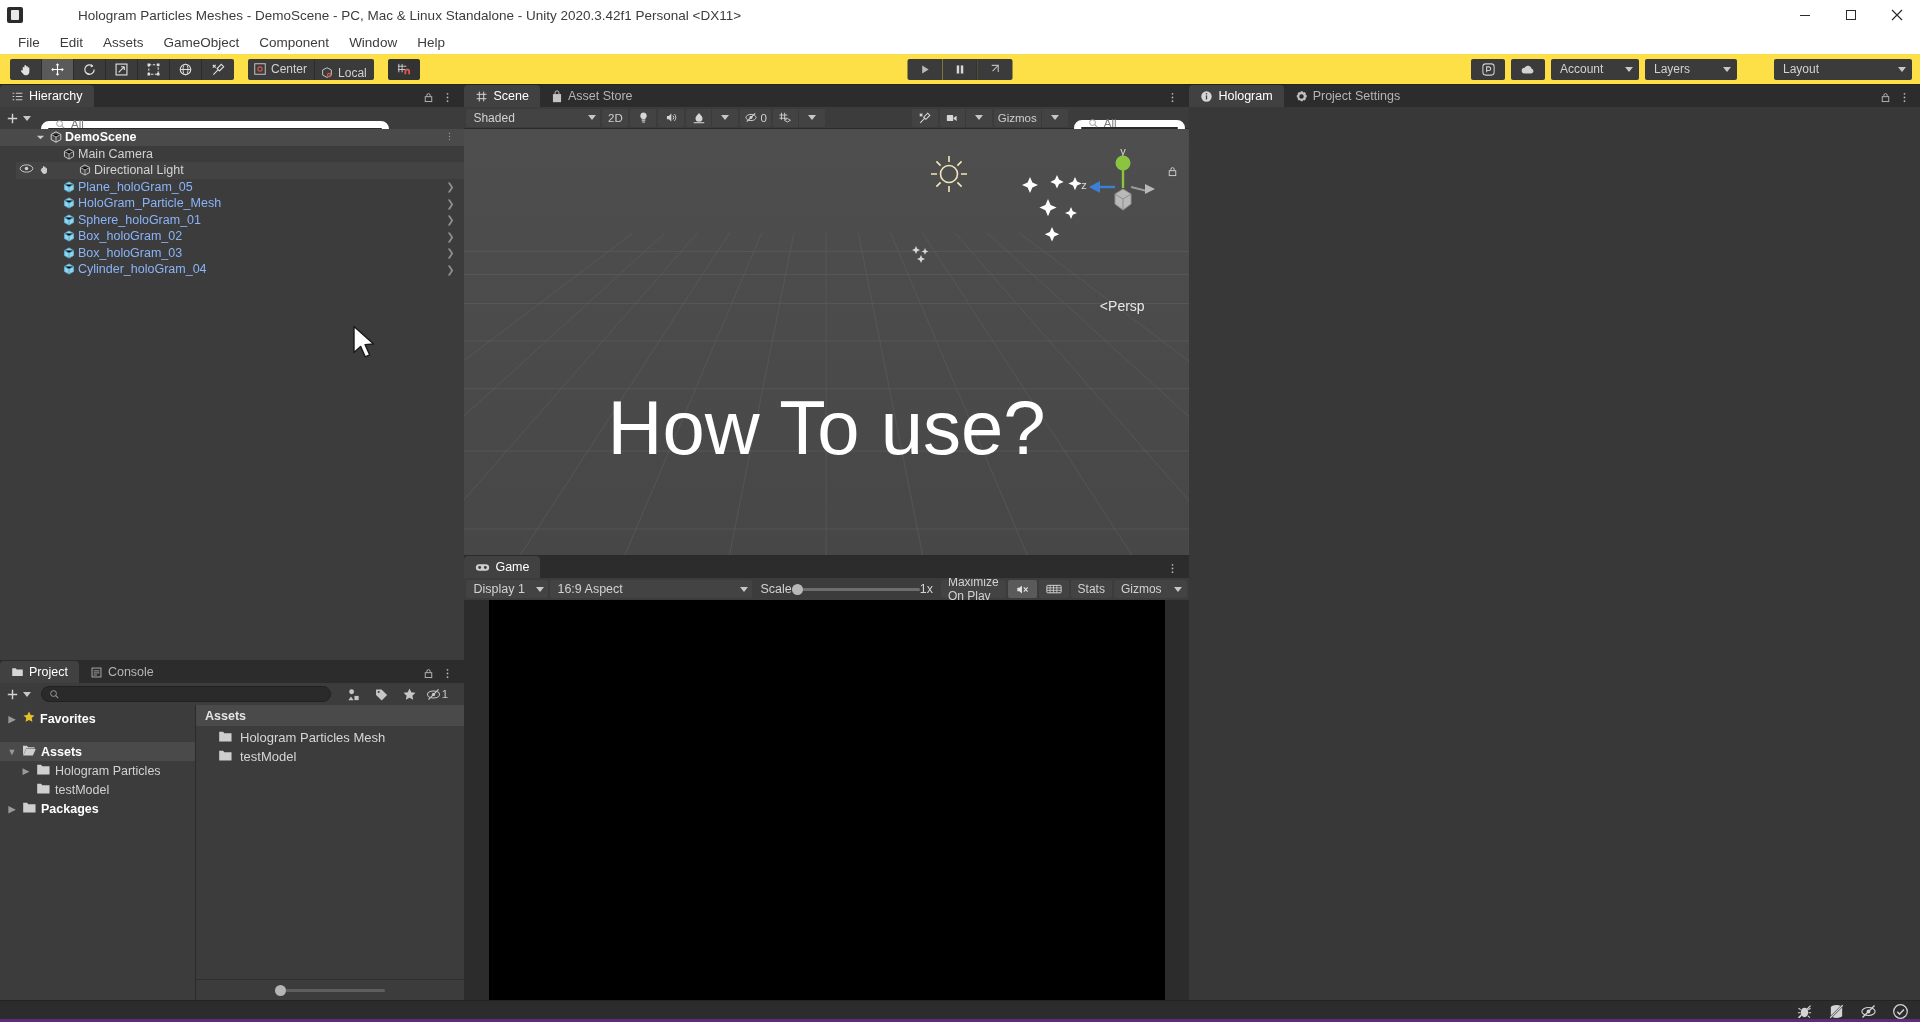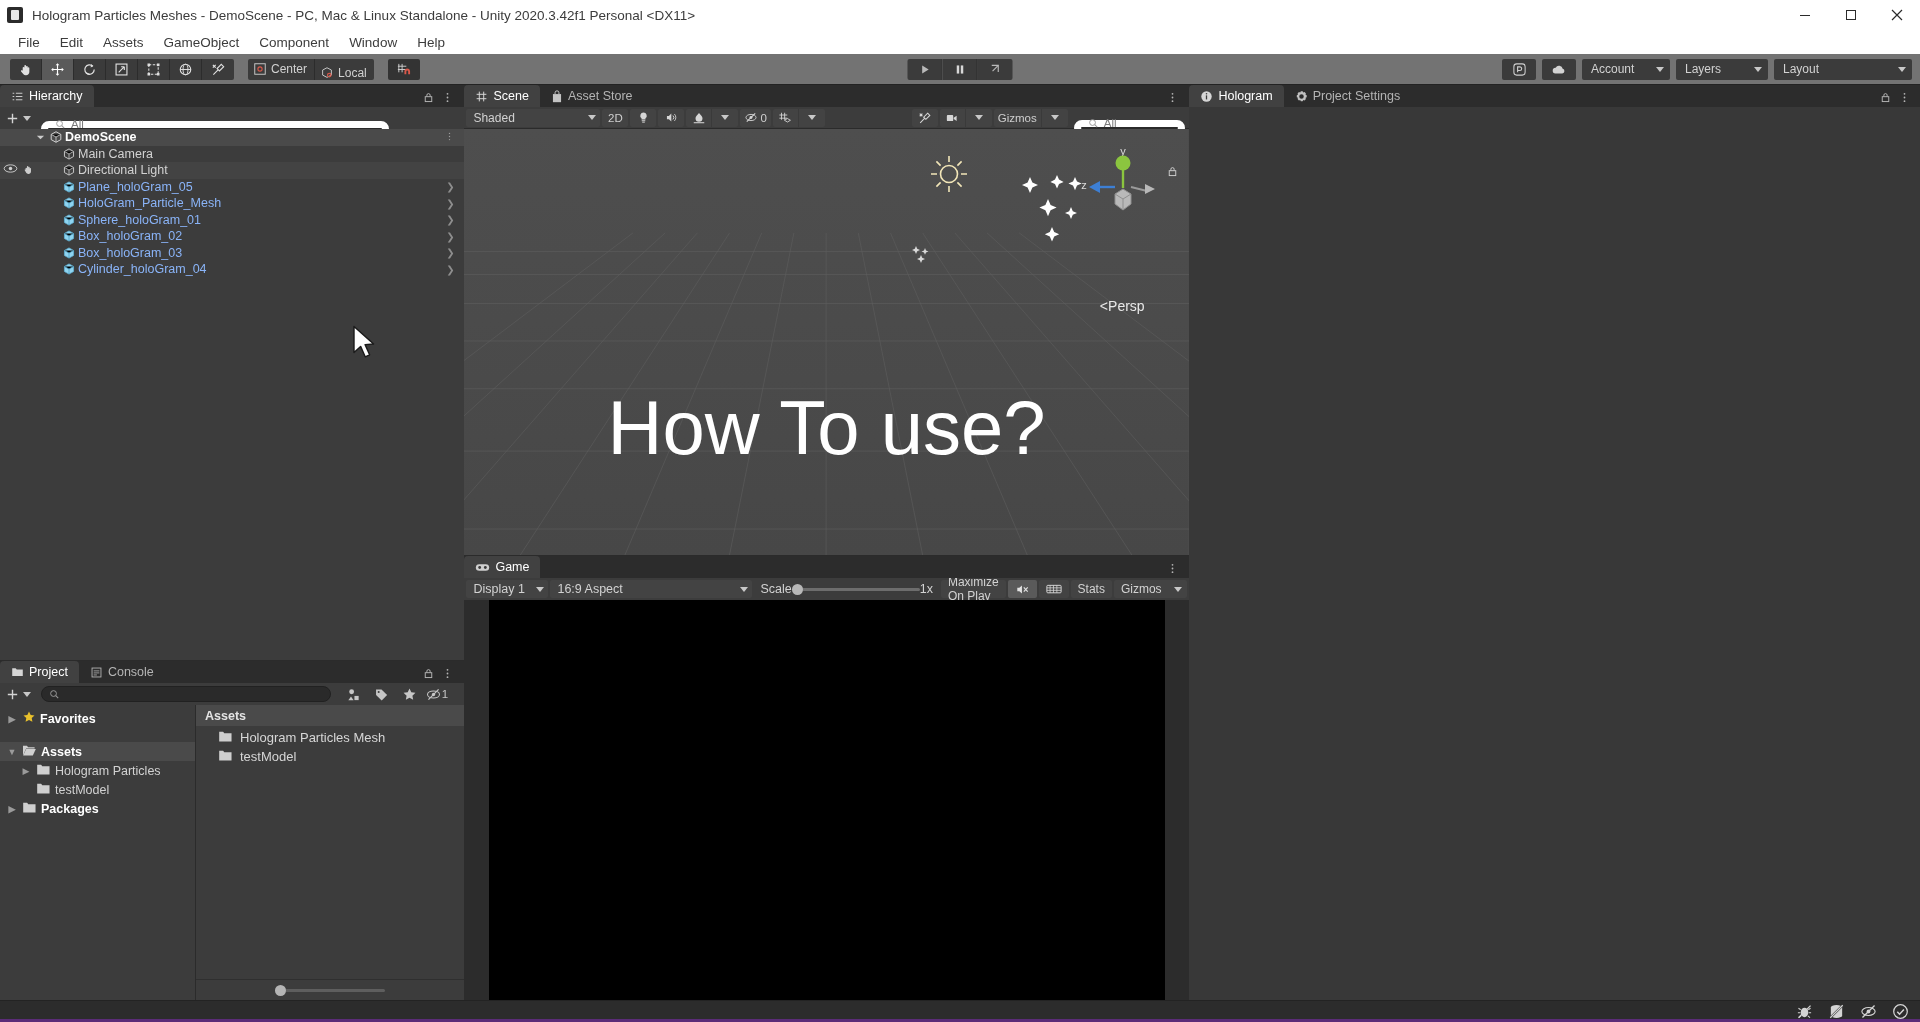--- a/index.html
+++ b/index.html
@@ -8,21 +8,21 @@
     background: #1a1a1a;
     font-family: "Liberation Sans", sans-serif;
     overflow: hidden;
     -webkit-font-smoothing: antialiased;
   }
   .app { position: relative; width: 1920px; height: 1022px; background: #383838; display: flex; flex-direction: column; }
 
   
   .titlebar {
     height: 30px; background: #ffffff; display: flex; align-items: center;
-    flex: 0 0 30px; position: relative;
+    flex: 0 0 30px; position: relative; gap: 46px;
   }
   .title-icon {
     width: 16px; height: 16px; margin-left: 7px; margin-right: 9px;
     background: #2b2b2b; border-radius: 2px; position: relative; flex: 0 0 16px;
   }
   .title-icon::after {
     content: ""; position: absolute; left: 4px; top: 3px; width: 8px; height: 10px;
     background: #e8e8e8; border-radius: 1px;
   }
   .title-text { font-size: 13.5px; color: #3c3c3c; white-space: nowrap; }
@@ -37,21 +37,21 @@
   .menubar {
     height: 24px; background: #ffffff; display: flex; align-items: center;
     padding-left: 8px; flex: 0 0 24px; gap: 0px;
   }
   .menu-item {
     font-size: 13.5px; color: #3c3c3c; padding: 2px 10px; white-space: nowrap;
   }
 
   
   .toolbar {
-    height: 31px; background: #737373; display: flex; align-items: center;
+    height: 31px; background: #fde047; display: flex; align-items: center;
     flex: 0 0 31px; border-bottom: 1px solid #232323; padding: 0 4px;
   }
   .tool-group { display: flex; align-items: center; height: 21px; margin-left: 6px; }
   .tbtn {
     height: 21px; min-width: 32px; background: #3b3b3b; border-right: 1px solid #2c2c2c;
     display: flex; align-items: center; justify-content: center; color: #c4c4c4;
     font-size: 11.5px; padding: 0 5px;
   }
   .tbtn:first-child { border-radius: 2px 0 0 2px; }
   .tbtn:last-child { border-radius: 0 2px 2px 0; border-right: none; }
@@ -82,21 +82,21 @@
 
   .tb-right { margin-left: auto; display: flex; align-items: center; gap: 6px; padding-right: 4px; }
   .icon-btn {
     width: 34px; height: 21px; background: #3b3b3b; border-radius: 2px;
     display: flex; align-items: center; justify-content: center;
   }
   .dd-btn {
     height: 21px; background: #3b3b3b; border-radius: 2px; display: flex; align-items: center;
     padding: 0 6px 0 9px; color: #d2d2d2; font-size: 12px; gap: 6px;
   }
-  .dd-btn.layout { min-width: 138px; }
+  .dd-btn.layout { min-width: 138px; margin-left: 31px; }
   .dd-btn.layers { min-width: 92px; }
   .dd-btn.account { min-width: 88px; }
   .dd-btn .cap { flex: 1; }
   .caret { width: 0; height: 0; border-left: 4px solid transparent; border-right: 4px solid transparent; border-top: 5px solid #c8c8c8; }
 
   
   .body { flex: 1; display: flex; background: #383838; overflow: hidden; }
 
   .col-left { width: 561px; display: flex; flex-direction: column; background: #383838; }
   .col-mid { flex: 1; display: flex; flex-direction: column; background: #383838; }
@@ -127,21 +127,21 @@
     flex: 1; height: 16px; background: #2a2a2a; border: 7px solid #ffffff; border-radius: 9px;
     display: flex; align-items: flex-end; padding: 0 7px; gap: 5px; margin-left: 6px; max-width: 348px; margin-top: 21px;
   }
   .h-search .sph { font-size: 11.5px; color: #7b7b7b; }
   .hier-body { flex: 1; background: #3c3c3c; overflow: hidden; position: relative; }
   .hrow {
     height: 16.5px; display: flex; align-items: center; font-size: 12.5px; color: #d2d2d2;
     padding-left: 0px; position: relative;
   }
   .hrow.scene { background: #4a4a4a; font-weight: bold; color: #ffffff; }
-  .hrow.hover { background: #434343; }
+  .hrow.hover { background: #434343; margin-left: 16px; }
   .hrow .expander {
     width: 13px; display: flex; align-items: center; justify-content: center;
   }
   .hrow .glyph { width: 18px; display: flex; align-items: center; justify-content: center; }
   .hrow .nm { white-space: nowrap; }
   .hrow.prefab .nm { color: #8ab4f8; }
   .hrow .chev-right { margin-left: auto; padding-right: 9px; color: #8d8d8d; font-size: 10px; }
   .eye-col { position: absolute; left: 3px; display: flex; gap: 4px; align-items: center; }
 
   

